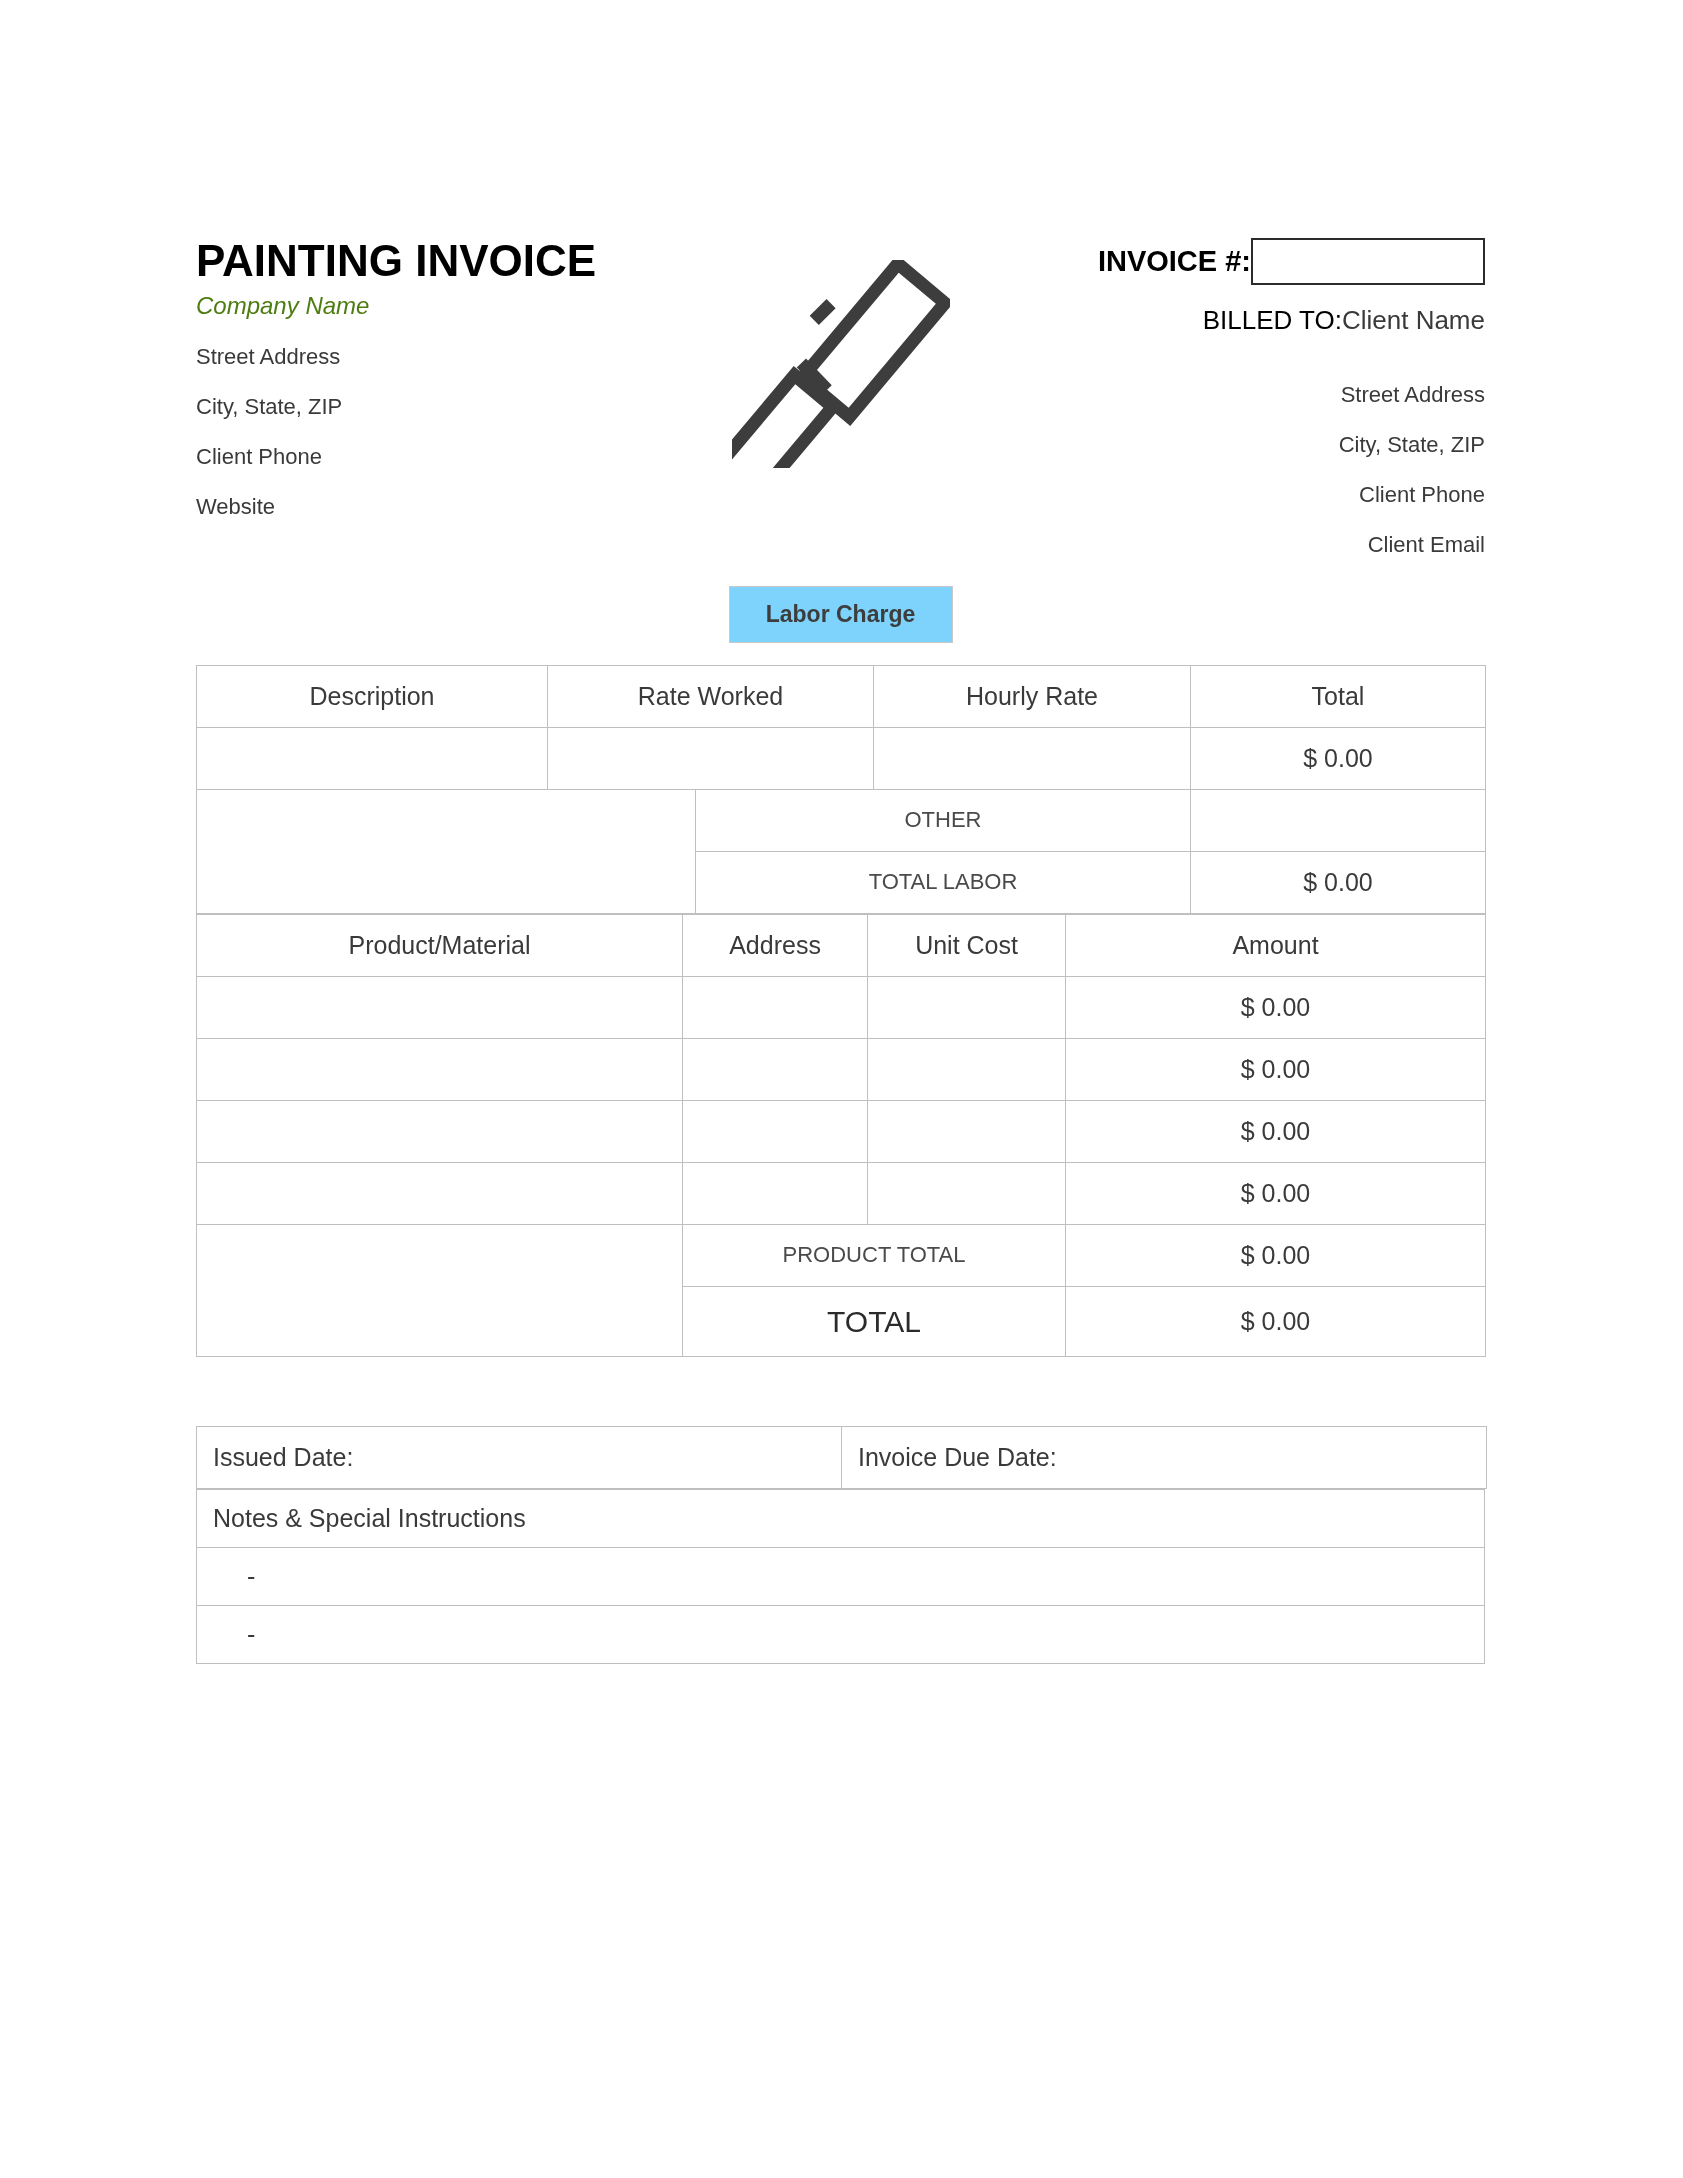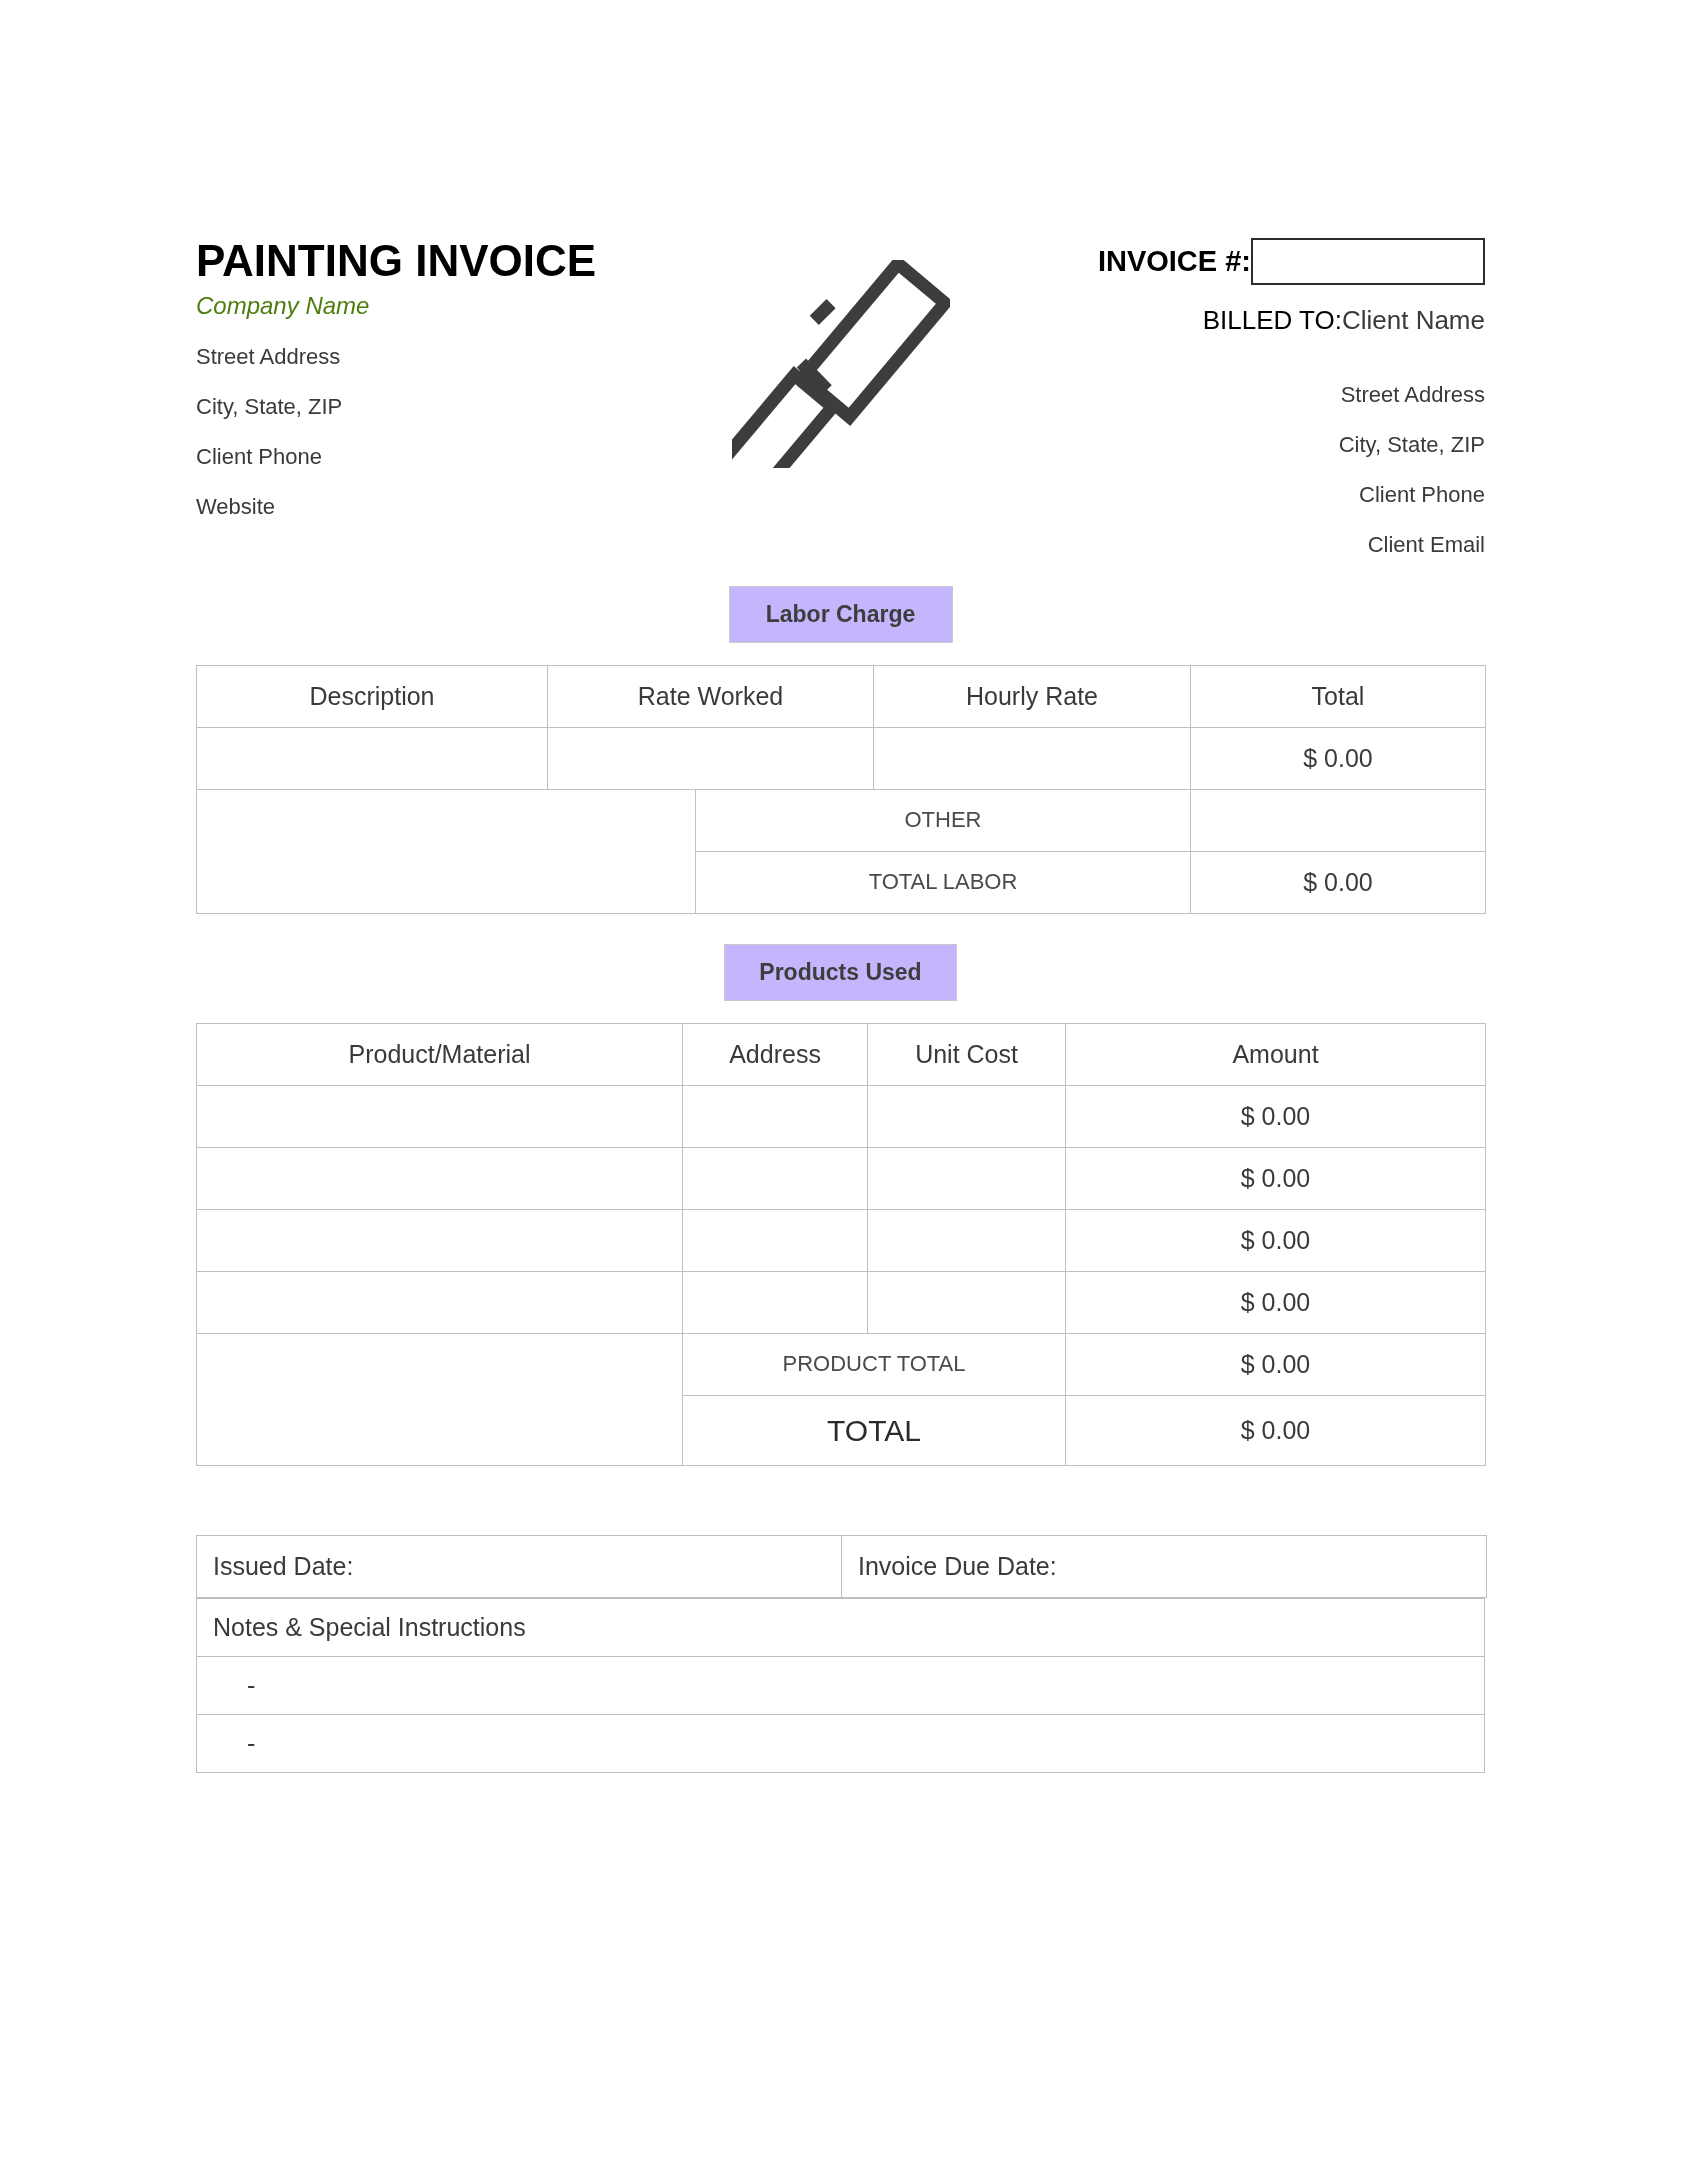--- a/index.html
+++ b/index.html
@@ -118,21 +118,21 @@
 
   
   .badge-wrap {
     display: flex;
     justify-content: center;
     margin-top: 30px;
     margin-bottom: 22px;
   }
   .badge {
     border: 1px solid #c9c9c9;
-    background: #c4b5fd;
+    background: #7dd3fc;
     padding: 14px 34px;
     font-size: 23px;
     font-weight: bold;
     color: #3d3d3d;
     text-align: center;
     min-width: 224px;
     box-sizing: border-box;
   }
 
   
@@ -293,23 +293,20 @@
           <td class="cell cell-small" colspan="2" style="height:61px">OTHER</td>
           <td class="cell cell-blank" style="height:61px"></td>
         </tr>
         <tr>
           <td class="cell cell-small" colspan="2" style="height:61px">TOTAL LABOR</td>
           <td class="money" style="height:61px">$ 0.00</td>
         </tr>
       </tbody>
     </table>
 
-    <div class="badge-wrap">
-      <div class="badge">Products Used</div>
-    </div>
 
     <table class="grid">
       <colgroup>
         <col style="width:178px">
         <col style="width:188px">
         <col style="width:120px">
         <col style="width:185px">
         <col style="width:198px">
         <col style="width:420px">
       </colgroup>

